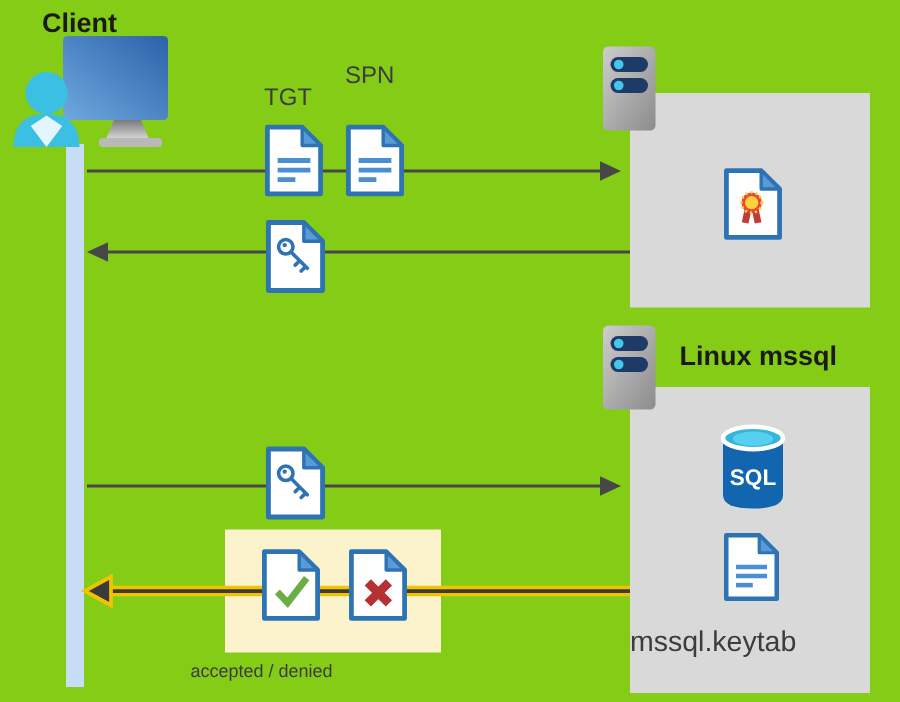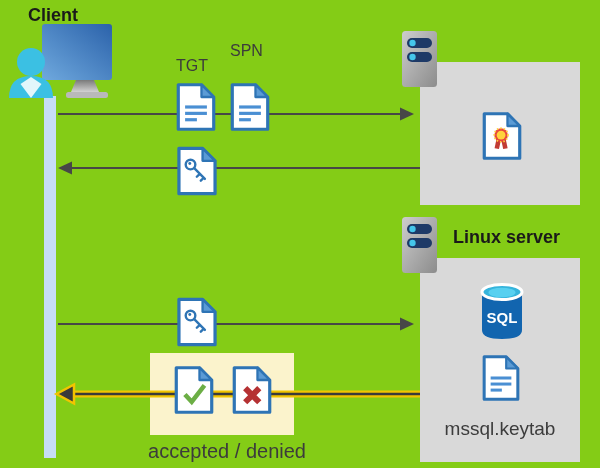--- a/index.html
+++ b/index.html
@@ -3,21 +3,21 @@
 <meta charset="utf-8">
 <style>
   html,body{margin:0;padding:0;background:#fff;}
   .canvas{
     position:relative;width:600px;height:468px;background:#84cc16;overflow:hidden;
     font-family:"Liberation Sans",sans-serif;
   }
   .panel{position:absolute;background:var(--panel-gray,#D9D9D9);}
   .title{position:absolute;font-weight:bold;font-size:18px;color:var(--text-dark,#1a1a1a);line-height:1.3;}
   .small-label{position:absolute;font-size:16px;color:var(--label-gray,#3c3c3c);text-align:left;}
-  .big-label{position:absolute;font-size:19px;color:var(--label-gray,#3c3c3c);text-align:center;}
+  .big-label{position:absolute;font-size:19px;color:var(--label-gray,#3c3c3c);}
   .lifeline{position:absolute;left:44px;top:96px;width:12px;height:362px;background:var(--lifeline-blue,#C7DDF5);}
   .highlight{position:absolute;left:150px;top:353px;width:144px;height:82px;background:var(--highlight-yellow,#FBF3CC);}
   svg{position:absolute;overflow:visible;}
   .gline{stroke:var(--arrow-gray,#474747);stroke-width:2;}
   .ghead{fill:var(--arrow-gray,#474747);}
   .ya-outer{stroke:var(--accent-yellow,#F2C400);stroke-width:7;}
   .ya-inner{stroke:#3A3A3A;stroke-width:2.5;}
   .ya-head{fill:#3A3A3A;stroke:var(--accent-yellow,#F2C400);stroke-width:2.5;stroke-linejoin:miter;}
   .doc-body{fill:#fff;stroke:var(--doc-blue,#2E74B5);stroke-width:3.5;stroke-linejoin:round;}
   .doc-fold{fill:var(--doc-fold,#5B9BD5);stroke:var(--doc-blue,#2E74B5);stroke-width:2.5;stroke-linejoin:round;}
@@ -101,21 +101,21 @@
     <circle cx="21" cy="26" r="4.9" fill="#FFD23C"></circle>
   </svg>
 
   <svg style="left:401px;top:216px" width="37" height="58" viewBox="0 0 37 58">
     <rect x="1" y="1" width="35" height="56" rx="3.5" fill="url(#g-srv)"></rect>
     <rect x="6" y="8" width="25" height="10" rx="5" fill="#1E3A67"></rect>
     <circle cx="11.5" cy="13" r="3.2" fill="#45C6EA"></circle>
     <rect x="6" y="22" width="25" height="10" rx="5" fill="#1E3A67"></rect>
     <circle cx="11.5" cy="27" r="3.2" fill="#45C6EA"></circle>
   </svg>
-  <div class="title" style="left:453px;top:226px;width:140px">Linux server</div>
+  <div class="title" style="left:453px;top:226px;width:140px">Linux mssql</div>
   <svg style="left:479px;top:282px" width="46" height="60" viewBox="0 0 46 60">
     <path d="M3 10 V48 Q3 57 23 57 Q43 57 43 48 V10 Z" fill="var(--sql-body-blue,#1265AF)"></path>
     <ellipse cx="23" cy="10" rx="20" ry="7.5" fill="#35B4DC" stroke="#fff" stroke-width="3"></ellipse>
     <ellipse cx="23" cy="10.5" rx="13.5" ry="4.8" fill="#57D0F0"></ellipse>
     <text class="sql-text" x="23" y="41" text-anchor="middle">SQL</text>
   </svg>
 
   <svg style="left:482px;top:353px" width="38" height="50" viewBox="0 0 44 54">
     <path class="doc-body" d="M2.5 2.5 H28 L41.5 16 V51.5 H2.5 Z"></path>
     <path class="doc-fold" d="M28 2.5 V16 H41.5 Z"></path>
@@ -162,15 +162,15 @@
     <path class="doc-body" d="M2.5 2.5 H28 L41.5 16 V51.5 H2.5 Z"></path>
     <path class="doc-fold" d="M28 2.5 V16 H41.5 Z"></path>
     <path class="check-mark" d="M12 32 L19.5 40 L33.5 22"></path>
   </svg>
   <svg style="left:232px;top:364px" width="40" height="52" viewBox="0 0 44 54">
     <path class="doc-body" d="M2.5 2.5 H28 L41.5 16 V51.5 H2.5 Z"></path>
     <path class="doc-fold" d="M28 2.5 V16 H41.5 Z"></path>
     <path class="x-mark" d="M14.5 25 L30 40.5 M30 25 L14.5 40.5"></path>
   </svg>
 
-  <div class="big-label" style="left:127px;top:440px;width:200px;font-size:20px">accepted / denied</div>
+  <div class="big-label" style="left:127px;top:440px;width:200px;font-size:12px">accepted / denied</div>
 
 </div>
 
 </body></html>

